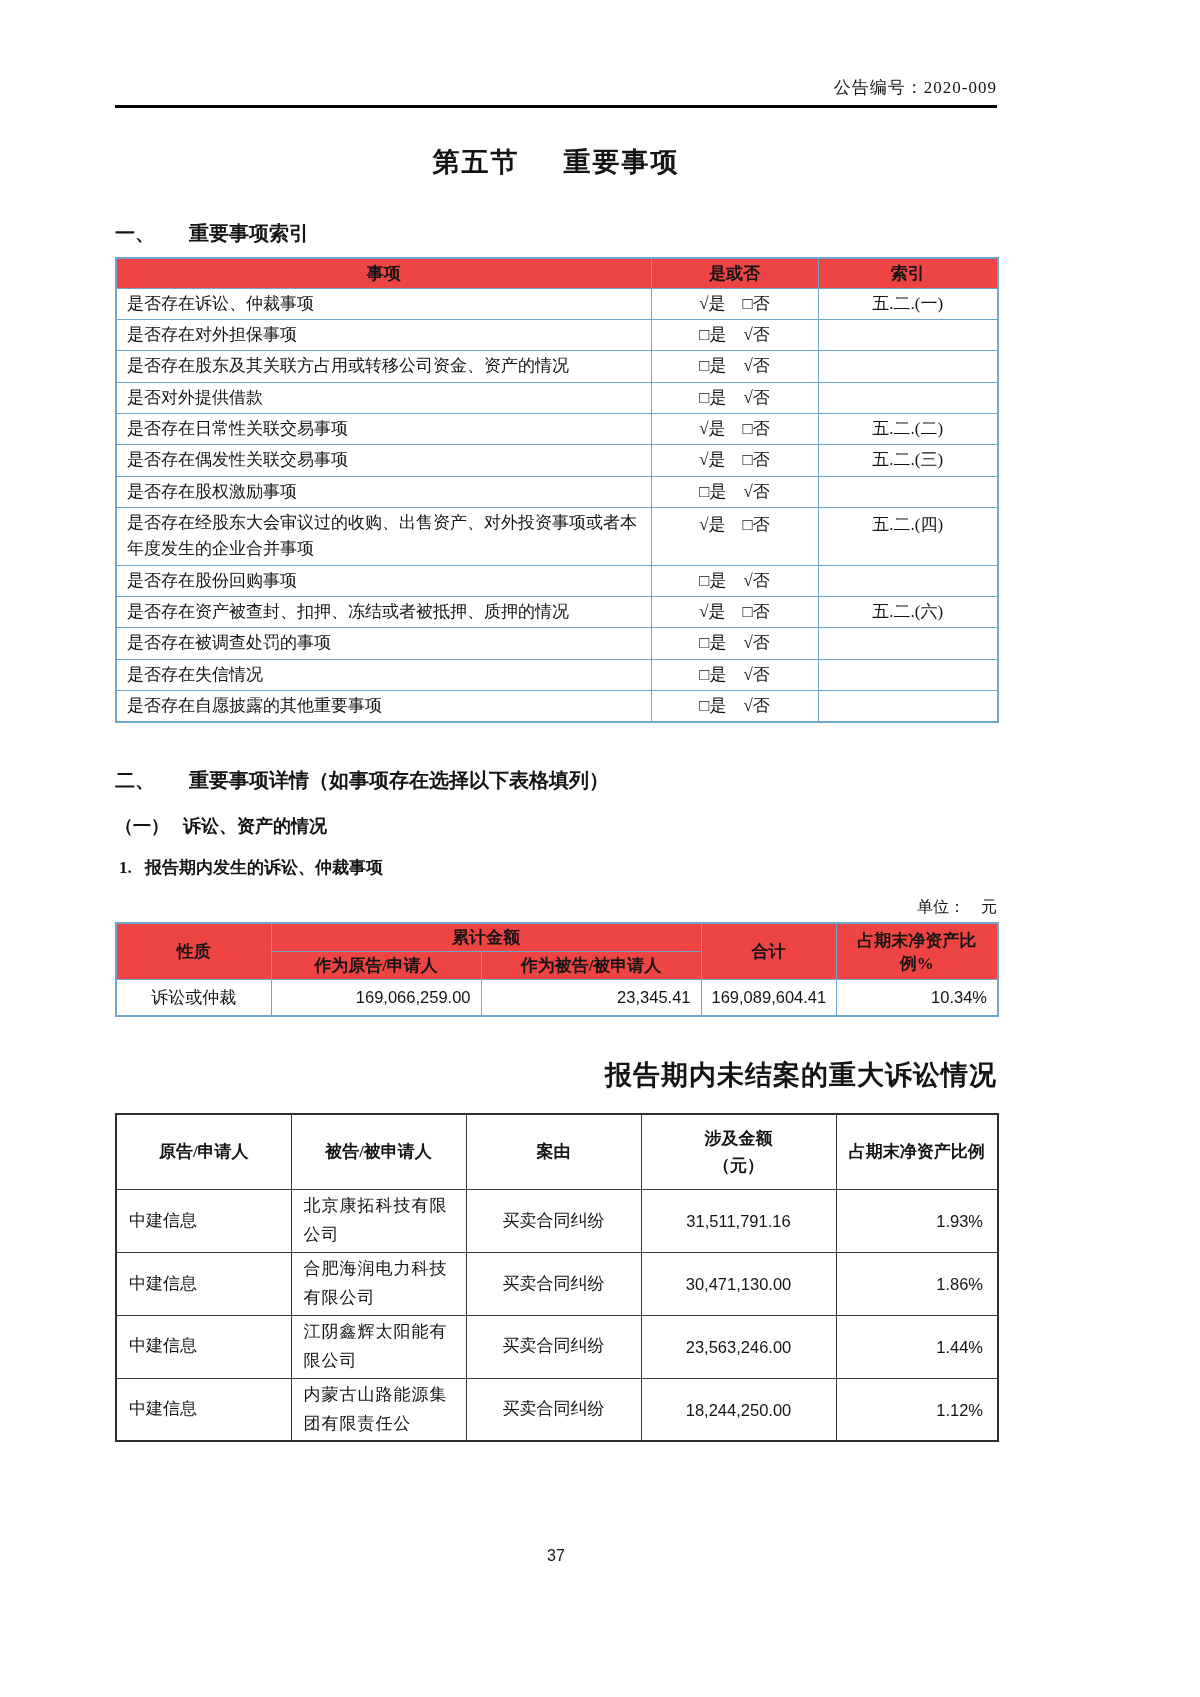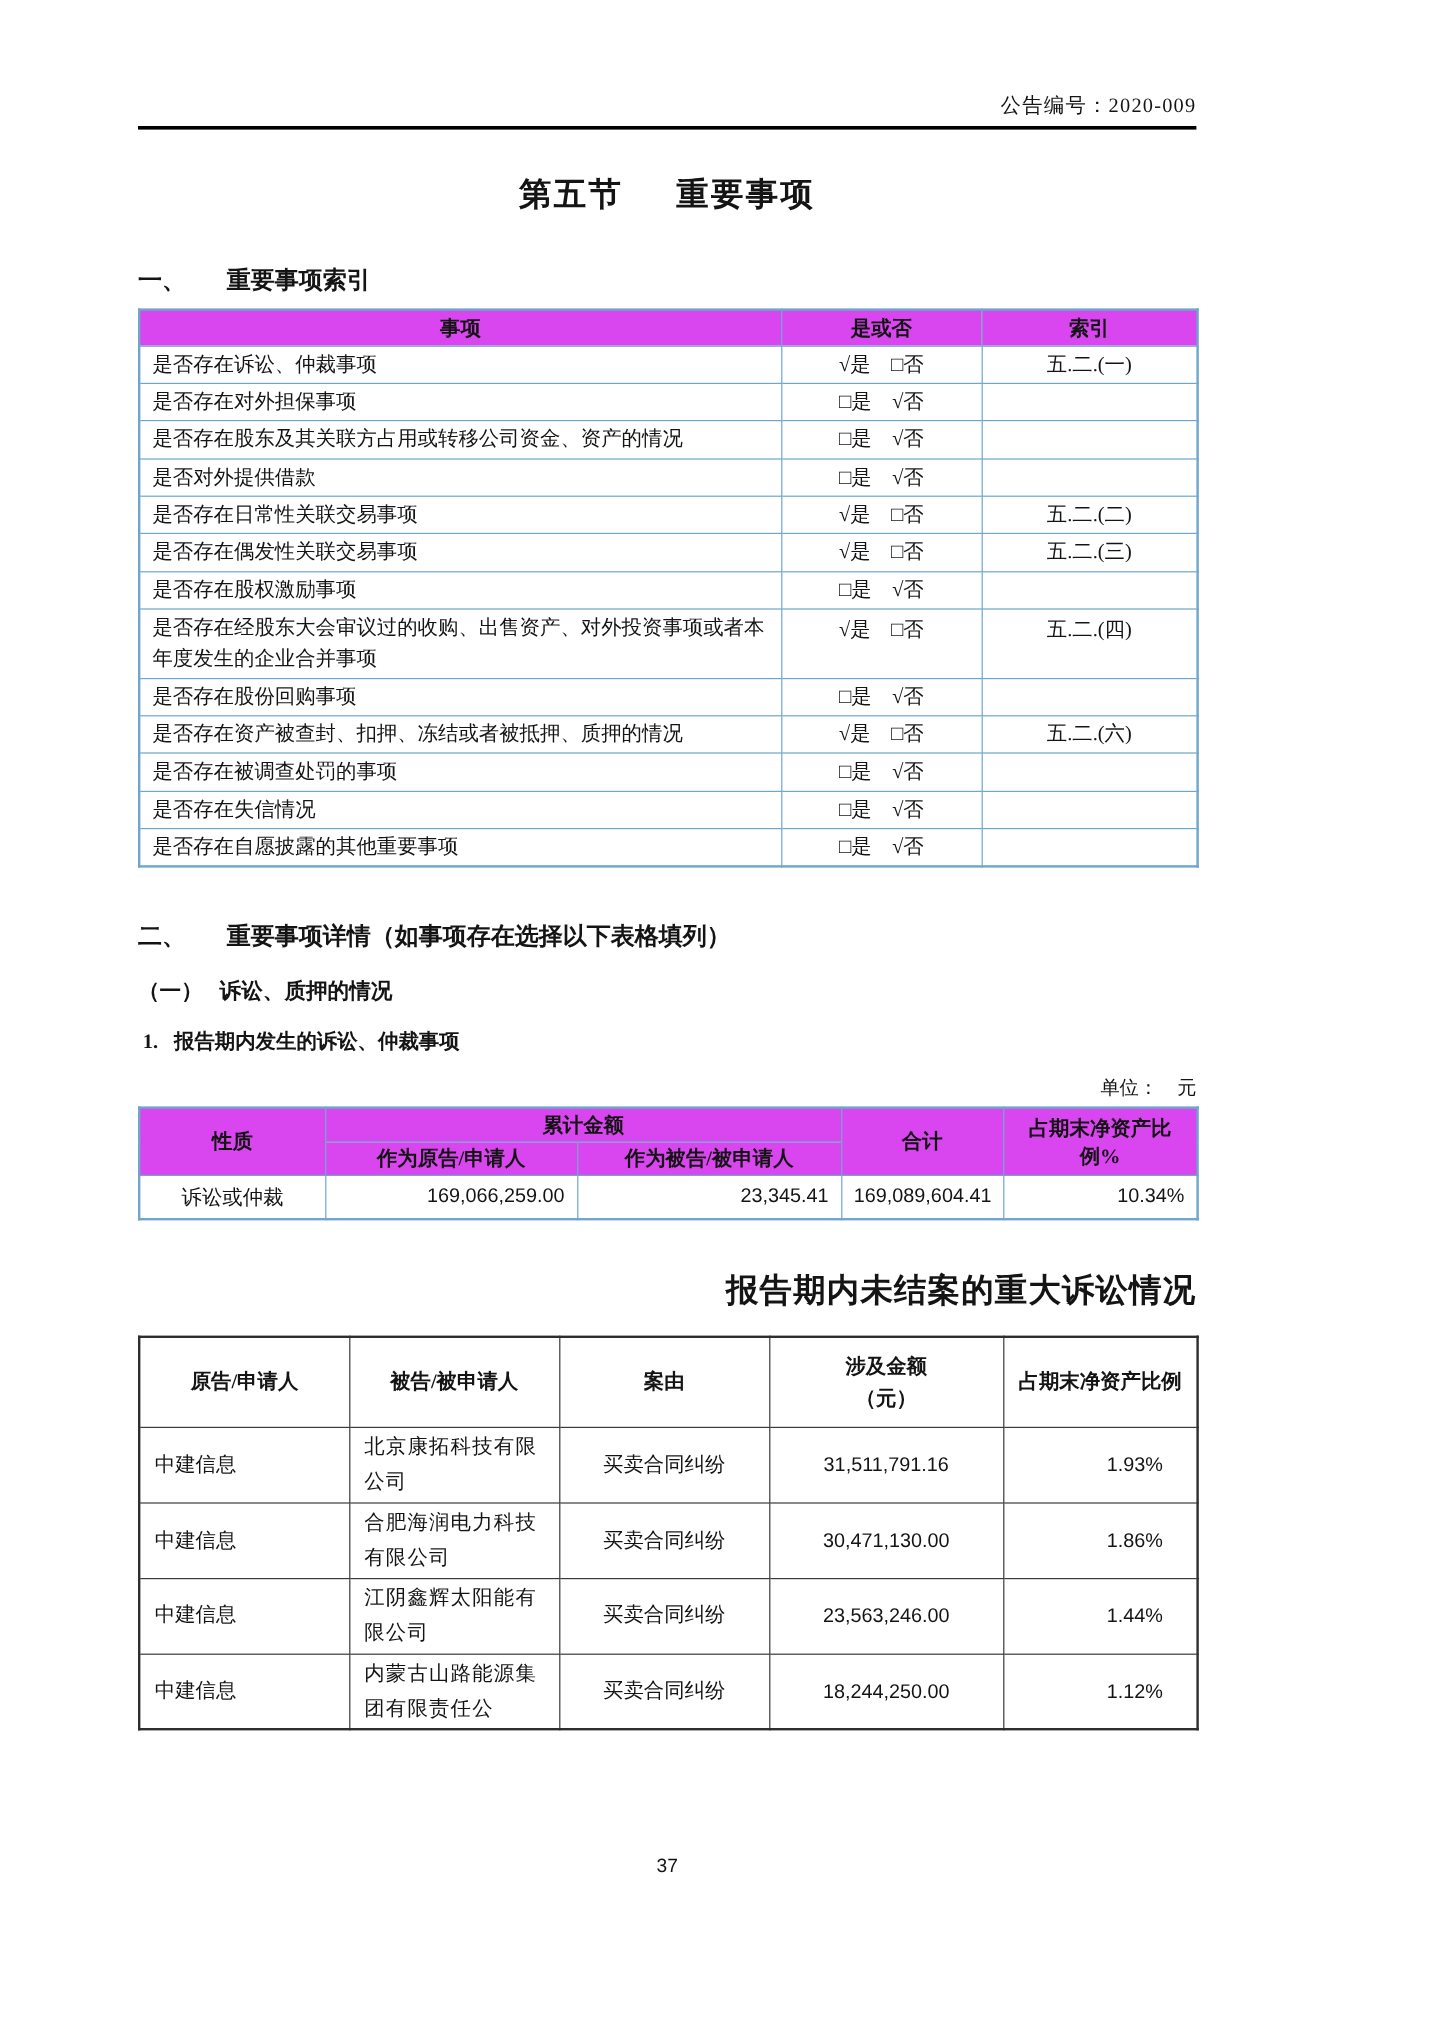--- a/index.html
+++ b/index.html
@@ -30,21 +30,21 @@
   .h-item .h-num { display:inline-block; min-width:30px; padding-left:4px; }
   .h1-first { margin-top:40px; }
 
   .unit-label { margin-top:18px; text-align:right; font-size:16px; }
 
   table { border-collapse:collapse; table-layout:fixed; width:882px; }
 
   
   .t-blue { border:2px solid #6ea6cc; margin-top:10px; }
   .t-blue th, .t-blue td { border:1px solid #6ea6cc; font-size:17px; padding:2px 10px; }
-  .t-blue th { background:#d946ef; font-weight:bold; text-align:center; }
+  .t-blue th { background:#ef4444; font-weight:bold; text-align:center; }
 
   .t1 td { height:30px; line-height:1.55; }
   .t1 th { height:30px; }
   .t1 .c-item { text-align:left; }
   .t1 .c-yesno { text-align:center; }
   .t1 .c-index { text-align:center; }
   .t1 .va-top { vertical-align:top; padding-top:4px; }
 
   .t2 th { height:28px; }
   .t2 td { height:36px; }
@@ -55,21 +55,21 @@
 
   
   .t-dark { border:2px solid #2e2e2e; margin-top:20px; }
   .t-dark th, .t-dark td { border:1px solid #3a3a3a; font-size:17px; padding:2px 12px; }
   .t-dark th { font-weight:bold; text-align:center; height:76px; line-height:1.6; }
   .t-dark td { height:58px; line-height:1.7; }
   .t3 .c-plaintiff { text-align:left; }
   .t3 .c-defendant { text-align:left; letter-spacing:1px; }
   .t3 .c-cause { text-align:center; }
   .t3 .c-amount { text-align:center; font-family:"Liberation Sans","DejaVu Sans",sans-serif; font-size:16.5px; }
-  .t3 .c-ratio { text-align:right; font-family:"Liberation Sans","DejaVu Sans",sans-serif; font-size:16.5px; padding-right:28px; }
+  .t3 .c-ratio { text-align:right; font-family:"Liberation Sans","DejaVu Sans",sans-serif; font-size:16.5px; padding-right:14px; }
 
   .page-number { position:absolute; top:1547px; left:115px; width:882px; text-align:center;
     font-size:16px; font-family:"Liberation Sans","DejaVu Sans",sans-serif; }
 </style>
 </head>
 <body>
 
 <div class="page">
   <div class="content">
 
@@ -162,21 +162,21 @@
         <td class="c-index"></td>
       </tr>
     </tbody>
       </table>
 
     <div class="h-sec">
       <span class="h-num">二、</span><span>重要事项详情（如事项存在选择以下表格填列）</span>
     </div>
 
     <div class="h-sub">
-      <span class="h-num">（一）</span><span>诉讼、质押的情况</span>
+      <span class="h-num">（一）</span><span>诉讼、资产的情况</span>
     </div>
 
     <div class="h-item">
       <span class="h-num">1.</span><span>报告期内发生的诉讼、仲裁事项</span>
     </div>
 
     <div class="unit-label">单位：　元</div>
 
     <table class="t-blue t2" style="margin-top:4px">
       <colgroup>

